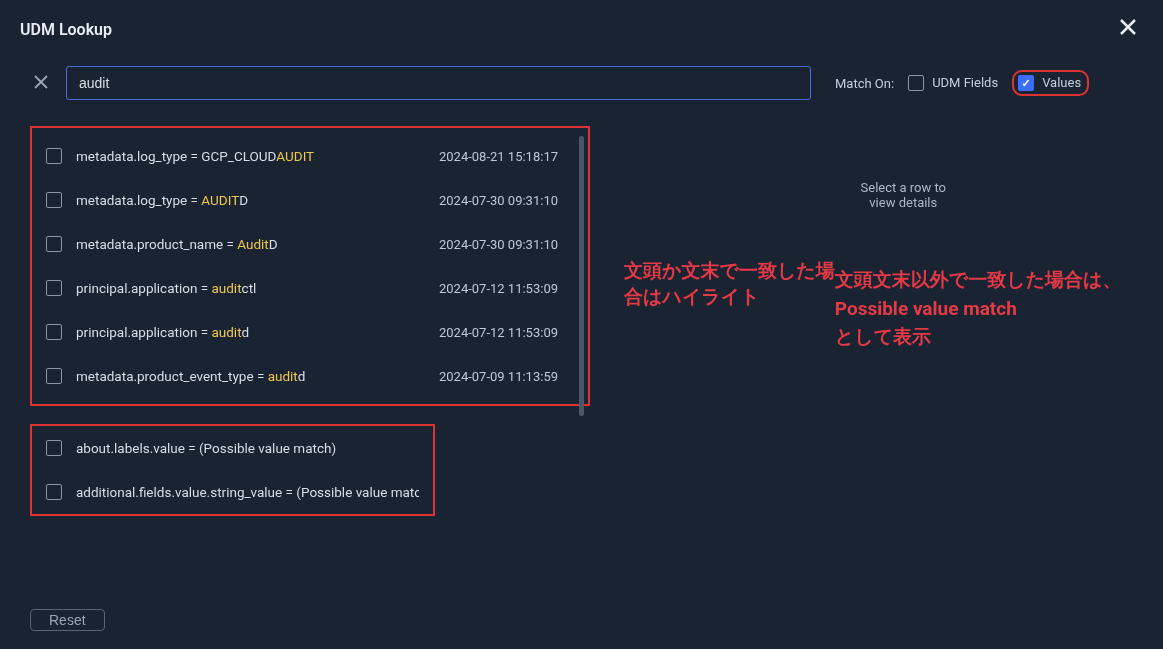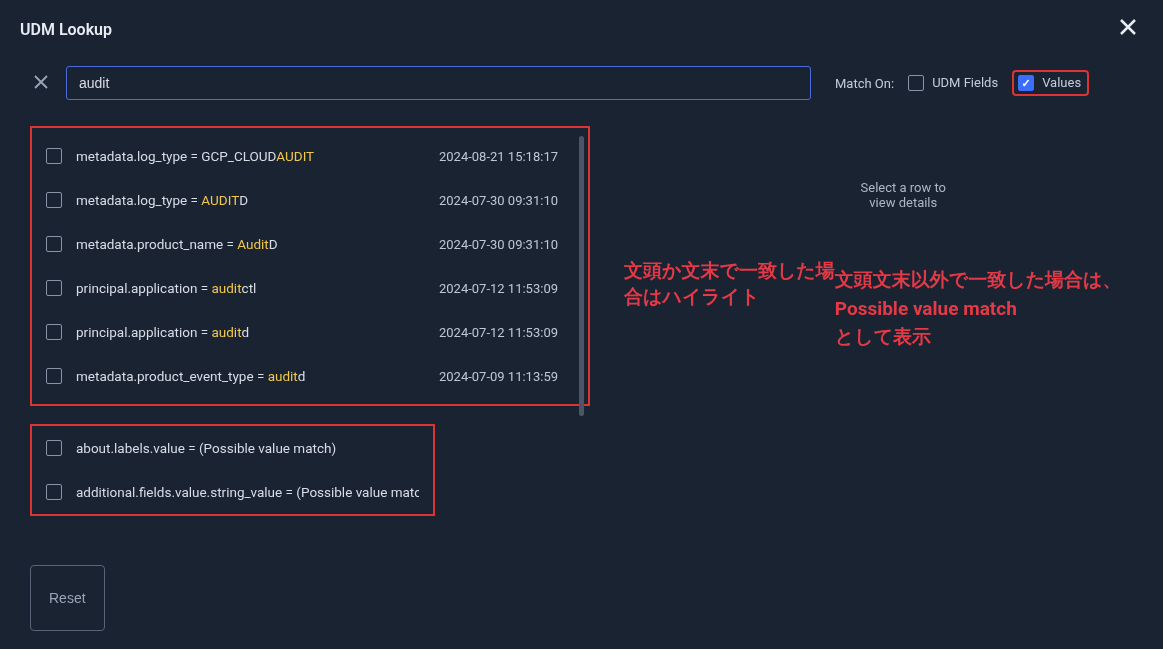--- a/index.html
+++ b/index.html
@@ -91,21 +91,21 @@
 }
 .checkbox.checked::after {
   content: "✓";
   color: white;
   font-size: 11px;
   font-weight: bold;
 }
 .values-hl {
   border: 2.5px solid #dd3333;
   padding: 3px 6px 3px 4px;
-  border-radius: 4px;
+  border-radius: 10px;
 }
 .body {
   flex: 1;
   display: flex;
   padding: 18px 20px 0 30px;
   gap: 24px;
   overflow: hidden;
 }
 .results-pane {
   width: 560px;
@@ -189,21 +189,21 @@
 .footer {
   display: flex;
   align-items: center;
   justify-content: space-between;
   padding: 14px 20px 18px 30px;
 }
 .reset-btn {
   background: transparent;
   border: 1px solid #5a6478;
   color: #9aa5b8;
-  padding: 24px 18px;
+  padding: 2px 18px;
   border-radius: 4px;
   font-size: 14px;
   cursor: pointer;
 }
 .footer-right {
   display: flex;
   align-items: center;
   gap: 18px;
 }
 .selected-count {

